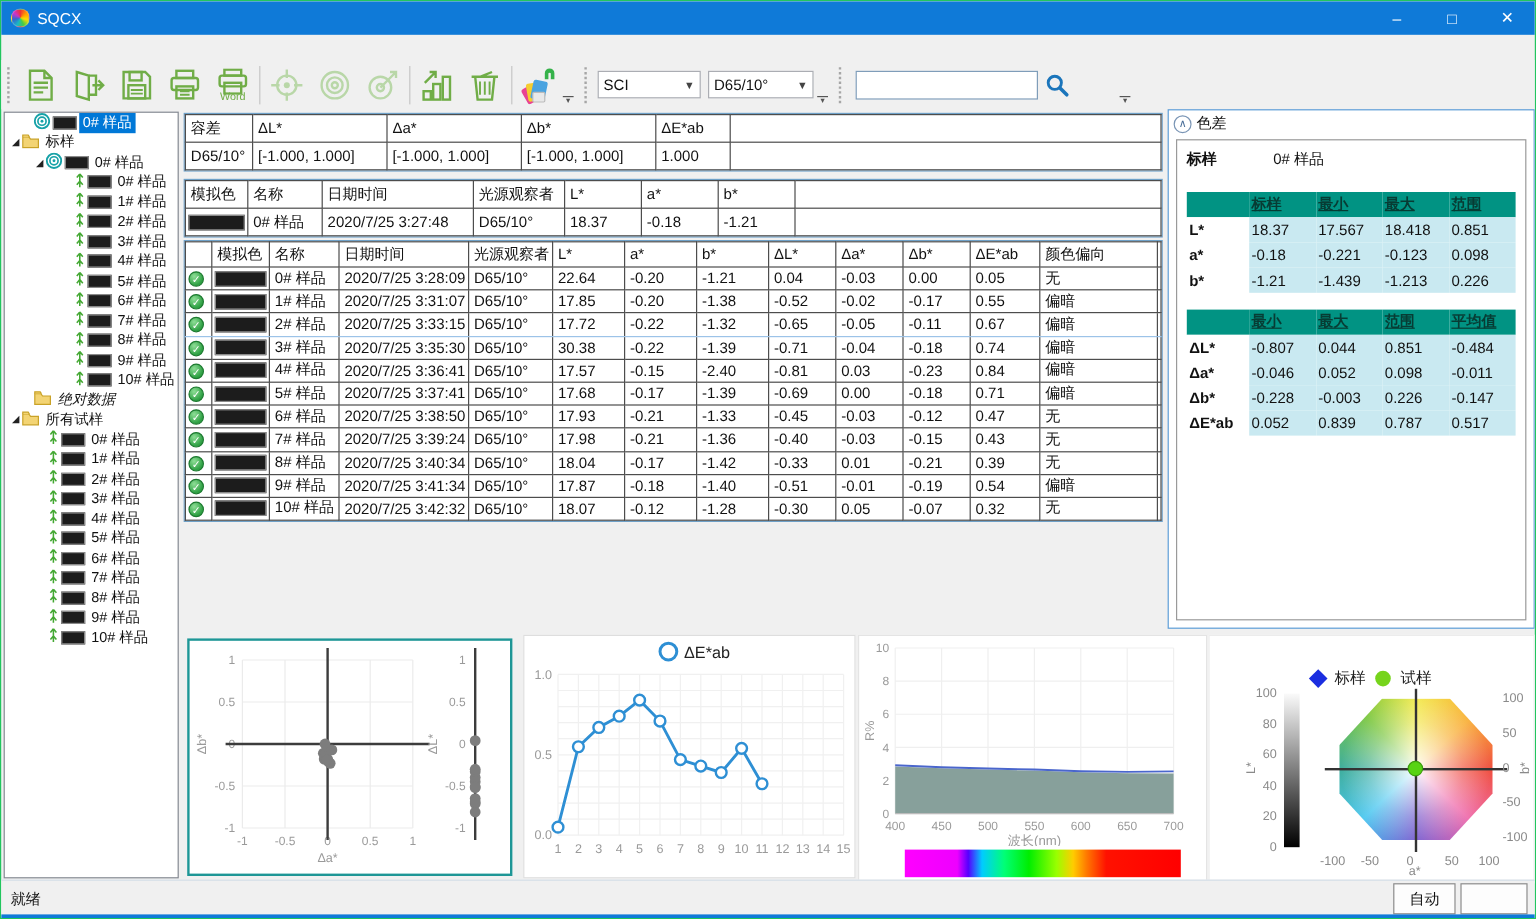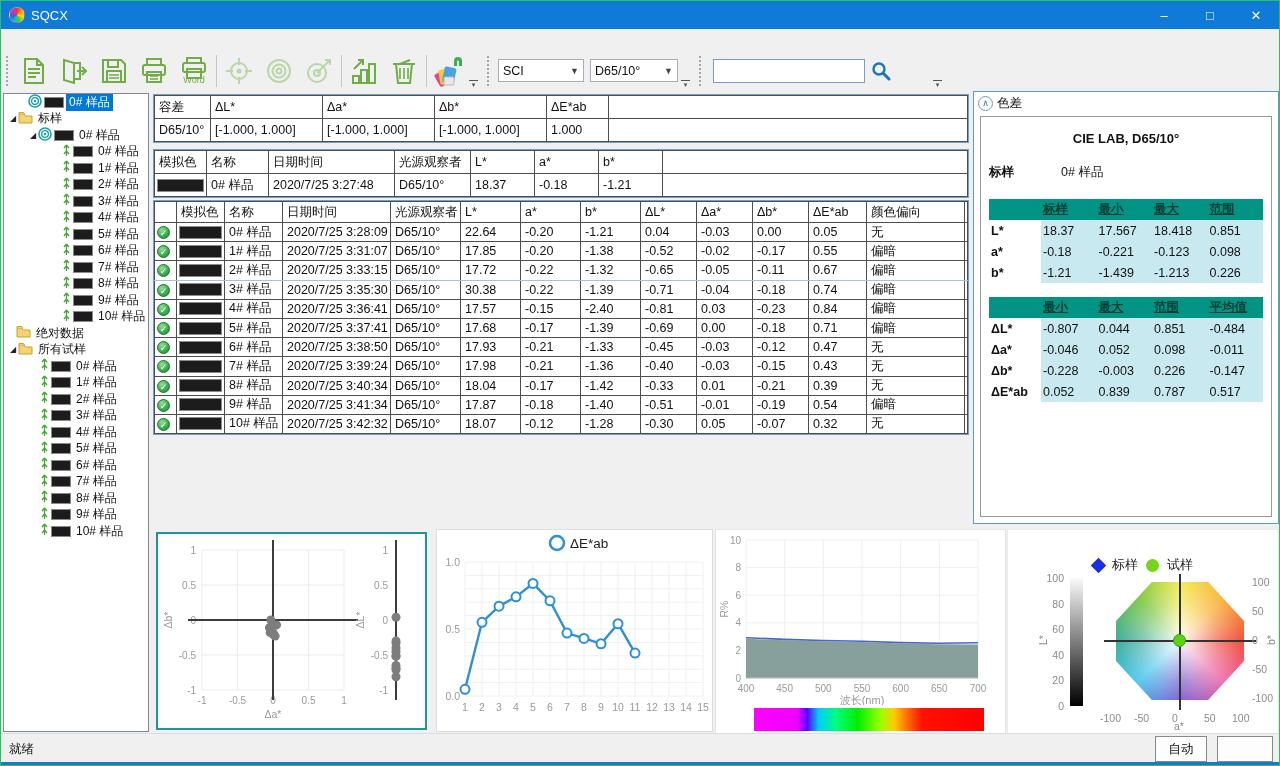--- a/index.html
+++ b/index.html
@@ -93,21 +93,21 @@
   #lstar-bar { position:absolute; left:62px; top:48px; width:13px; height:128px; background:linear-gradient(to bottom,#fafafa,#000); }
   #wheel { position:absolute; left:108px; top:52px; width:128px; height:118px;
     clip-path:polygon(28% 0%,72% 0%,100% 33%,100% 67%,72% 100%,28% 100%,0% 67%,0% 33%);
     background:conic-gradient(from 0deg,#f2ea4e,#f9b13c 13%,#f05040 25%,#ef6fae 37%,#7a5fd0 50%,#4fc8f0 63%,#3fae9e 75%,#7ec843 88%,#f2ea4e 100%); }
   #wheel::after { content:""; position:absolute; inset:0; background:radial-gradient(circle, rgba(255,255,255,.95) 0%, rgba(255,255,255,.3) 45%, rgba(255,255,255,0) 72%); }
   .gx-line { position:absolute; background:#333; }
   #gamut-dot { position:absolute; width:13px; height:13px; border-radius:50%; background:#57d313; border:1px solid #3d9e0e; }
   .rot-label { position:absolute; transform:rotate(-90deg); transform-origin:center; }
 
   
-  #statusbar { position:absolute; left:0; top:732px; width:100%; height:31px; background:#f0f0f0; border-top:1px solid #d5dfe8; display:flex; align-items:center;gap:6px; }
+  #statusbar { position:absolute; left:0; top:732px; width:100%; height:31px; background:#f0f0f0; border-top:1px solid #d5dfe8; display:flex; align-items:center; }
   #status-text { margin-left:8px; font-size:12.5px; }
   .status-btn { height:26px; border:1px solid #8a8a8a; background:#fdfdfd; font-size:12.5px; display:flex; align-items:center; justify-content:center; }
   #auto-btn { width:52px; margin-left:auto; }
   #blank-btn { width:56px; margin:0 6px 0 4px; }
   #bottom-strip { position:absolute; left:0; bottom:0; width:100%; height:3px; background:#0f7ad8; }
 
   svg text { font-family:"Liberation Sans","DejaVu Sans",sans-serif; }
 </style>
 </head>
 <body>
@@ -346,21 +346,21 @@
         <span class="swatch-s" style="background: rgb(28, 28, 28);"></span>
         <span class="lbl">9# 样品</span>
       </div>
       <div class="tree-row" style="padding-left: 58px;">
         <span class="ticon"><svg width="9" height="13" viewBox="0 0 9 13">
             <path d="M4.5 1 v11 M4.5 1 L2 4 M4.5 1 L7 4 M4.5 7 L2 10 M4.5 7 L7 10" stroke="#44a833" stroke-width="1.3" fill="none"></path>
           </svg></span>
         <span class="swatch-s" style="background: rgb(28, 28, 28);"></span>
         <span class="lbl">10# 样品</span>
       </div>
-      <div class="tree-row" style="padding-left: 12px;">
+      <div class="tree-row" style="padding-left: 24px; font-style: italic;">
         <span class="ticon"><svg width="15" height="13" viewBox="0 0 15 13">
             <path d="M1 3 h5 l1.5 2 H14 v7 H1 z" fill="#f3d474" stroke="#c9a227"></path>
             <path d="M1 3 v-1.5 h4.5 l1 1.5" fill="#f3d474" stroke="#c9a227"></path>
           </svg></span>
         <span class="lbl">绝对数据</span>
       </div>
       <div class="tree-row" style="padding-left: 4px;">
         <span class="tri">◢</span>
         <span class="ticon"><svg width="15" height="13" viewBox="0 0 15 13">
             <path d="M1 3 h5 l1.5 2 H14 v7 H1 z" fill="#f3d474" stroke="#c9a227"></path>
@@ -759,21 +759,20 @@
         </tbody>
       </table>
   </div>
 
   <div id="diff-panel">
     <div id="diff-header">
       <div id="diff-collapse">∧</div>
       <span id="diff-title-label">色差</span>
     </div>
     <div id="diff-box">
-      <div id="cie-title">CIE LAB, D65/10°</div>
       <div id="std-line">
         <span class="k">标样</span>
         <span>0# 样品</span>
       </div>
       <table class="diff">
           <colgroup>
             <col style="width:52px">
             <col>
             <col>
             <col>

